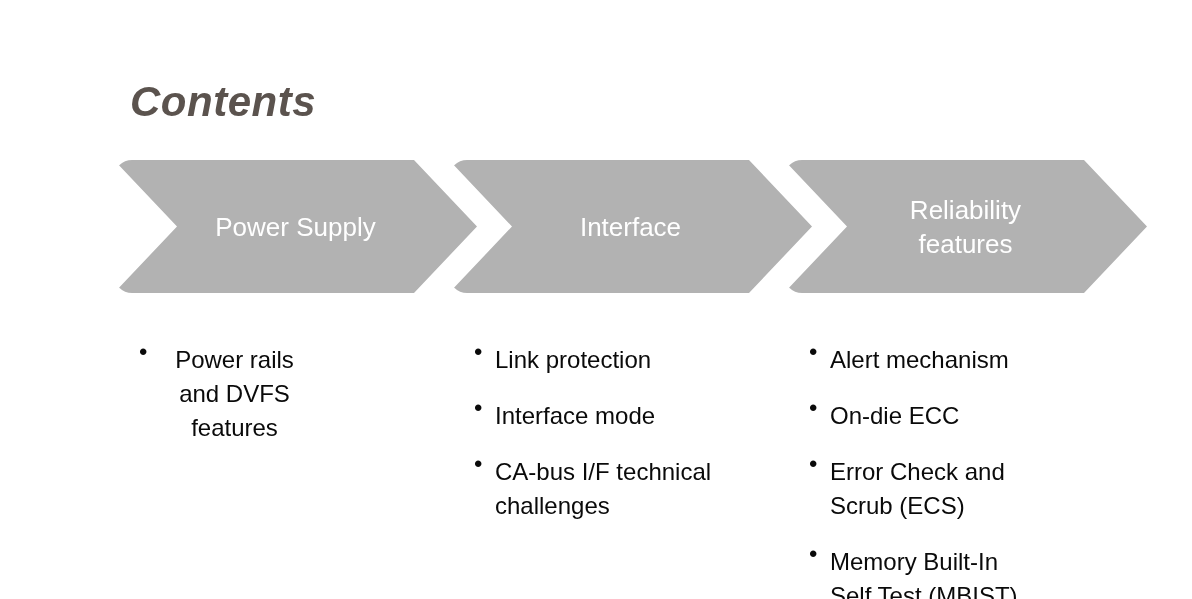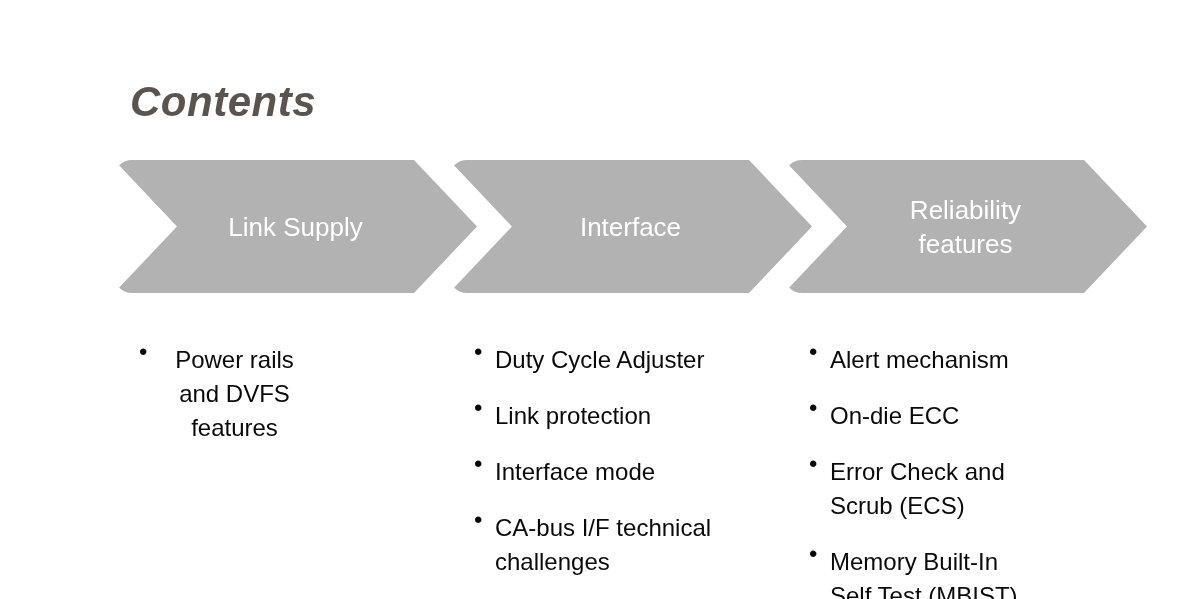--- a/index.html
+++ b/index.html
@@ -74,40 +74,39 @@
   }
 </style>
 </head>
 <body>
 
 <div class="slide">
 
   <div class="slide-title">Contents</div>
 
   <div class="chevron chevron-1">
-    <div class="chevron-label">Link Supply</div>
+    <div class="chevron-label">Power Supply</div>
   </div>
 
   <div class="chevron chevron-2">
     <div class="chevron-label">Interface</div>
   </div>
 
   <div class="chevron chevron-3">
     <div class="chevron-label">Reliability features</div>
   </div>
 
   <div class="bullet-col bullet-col-1">
     <ul>
         <li>Power rails and DVFS features</li>
       </ul>
   </div>
 
   <div class="bullet-col bullet-col-2">
     <ul>
-        <li>Duty Cycle Adjuster</li>
         <li>Link protection</li>
         <li>Interface mode</li>
         <li>CA-bus I/F technical challenges</li>
       </ul>
   </div>
 
   <div class="bullet-col bullet-col-3">
     <ul>
         <li>Alert mechanism</li>
         <li>On-die ECC</li>

